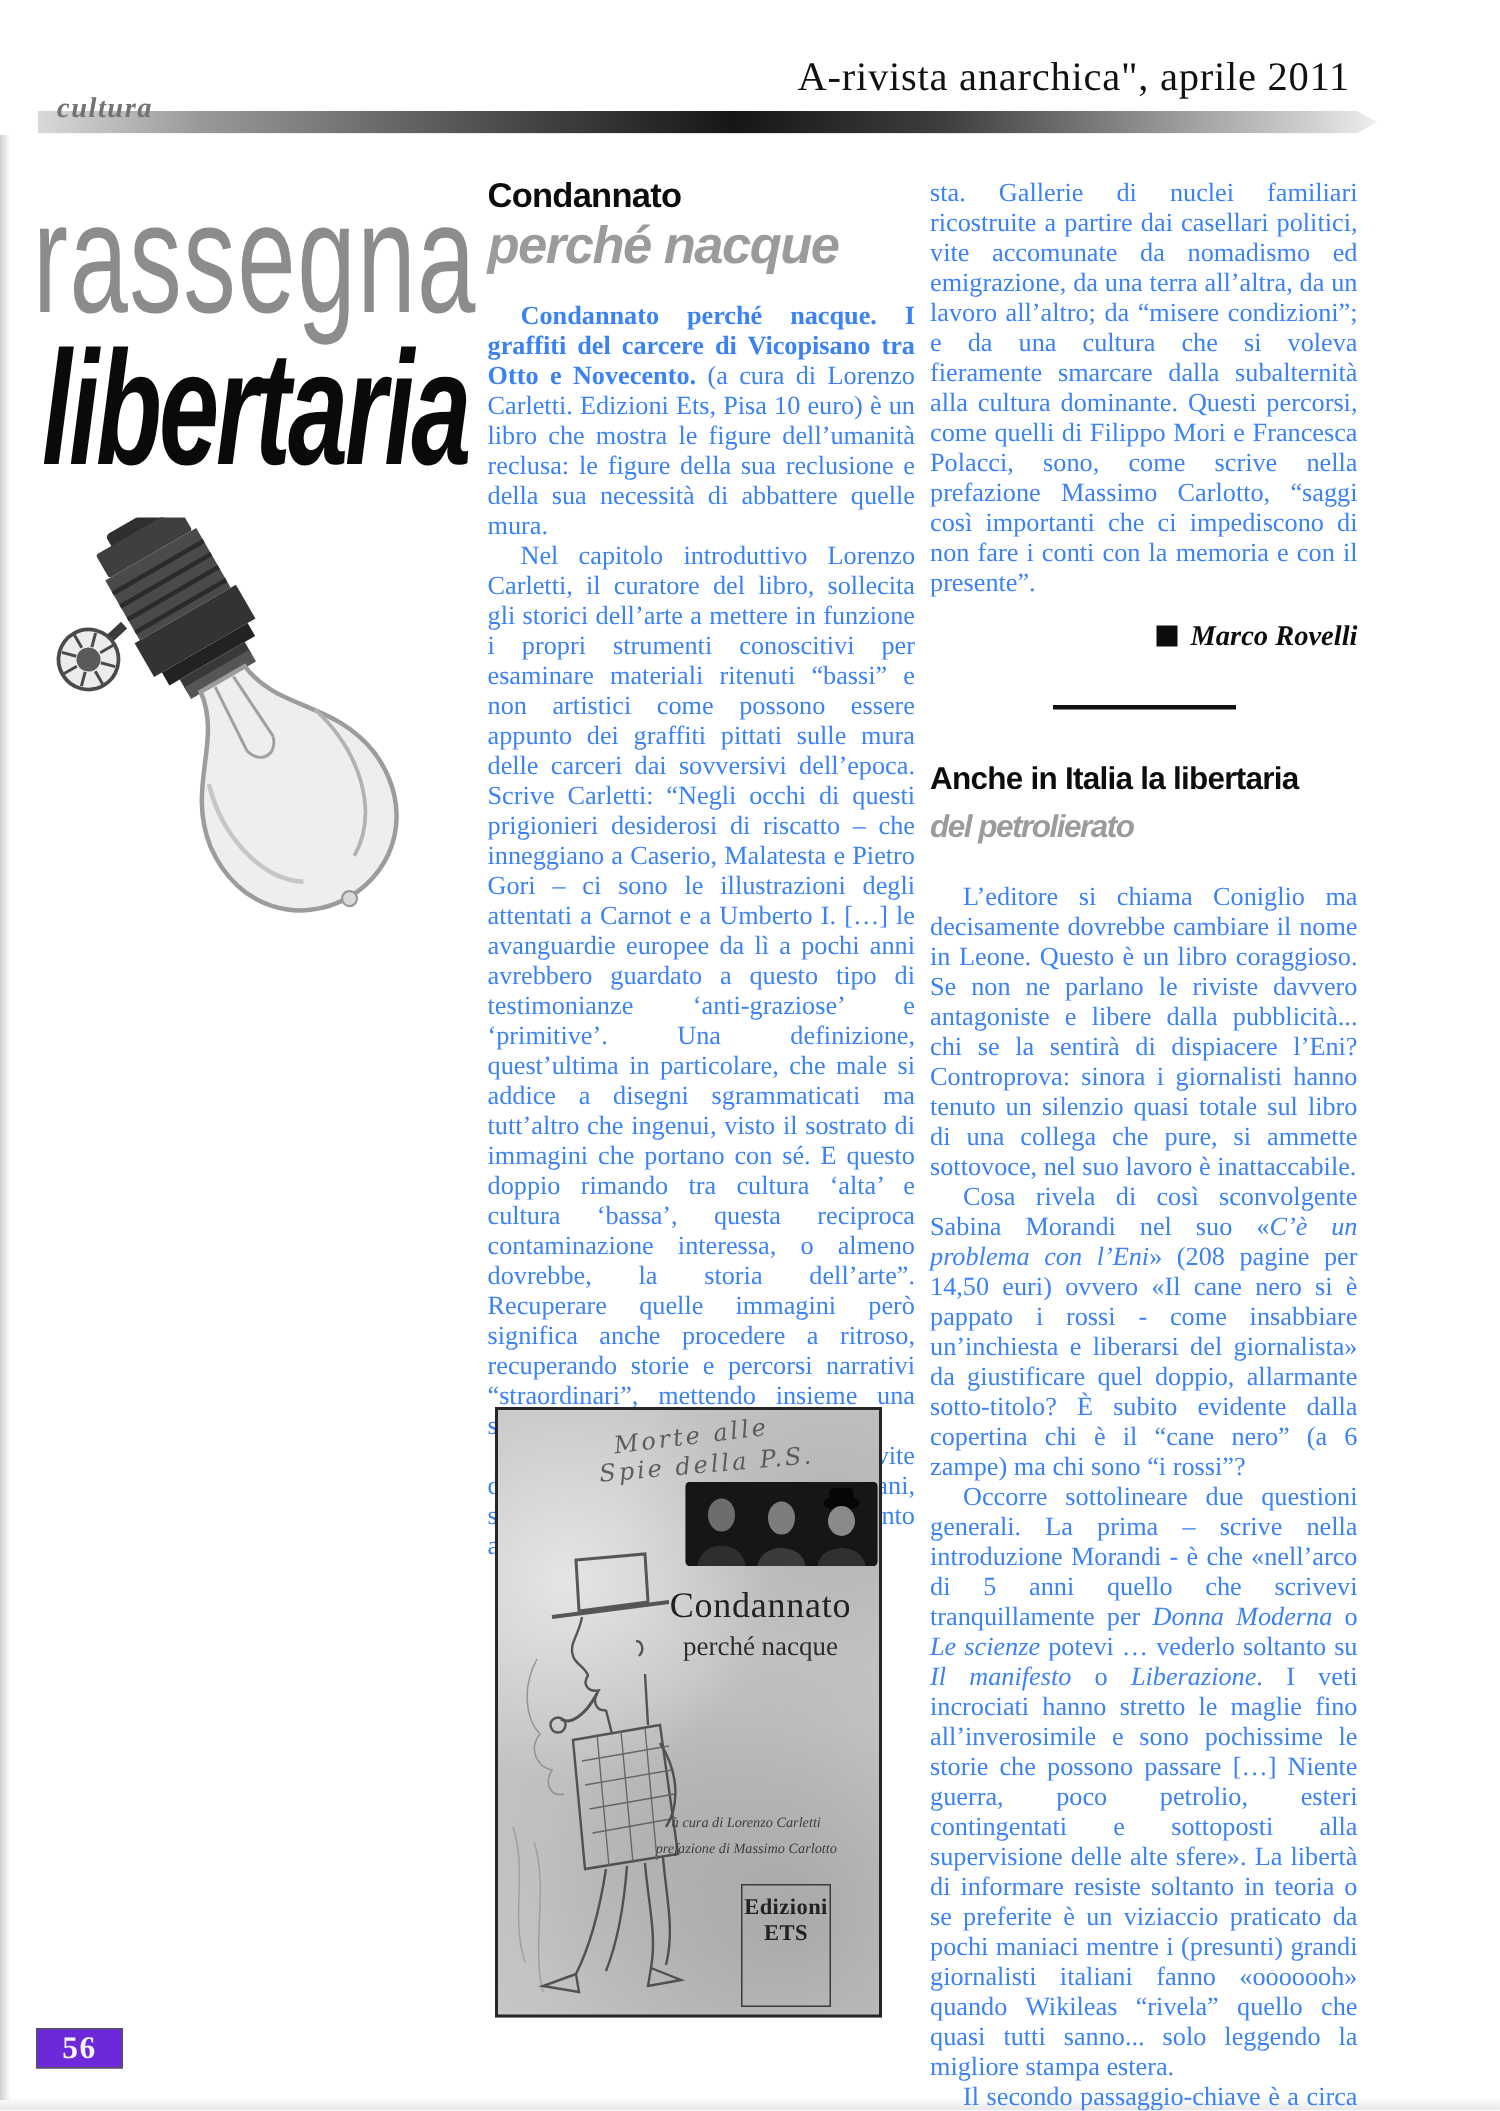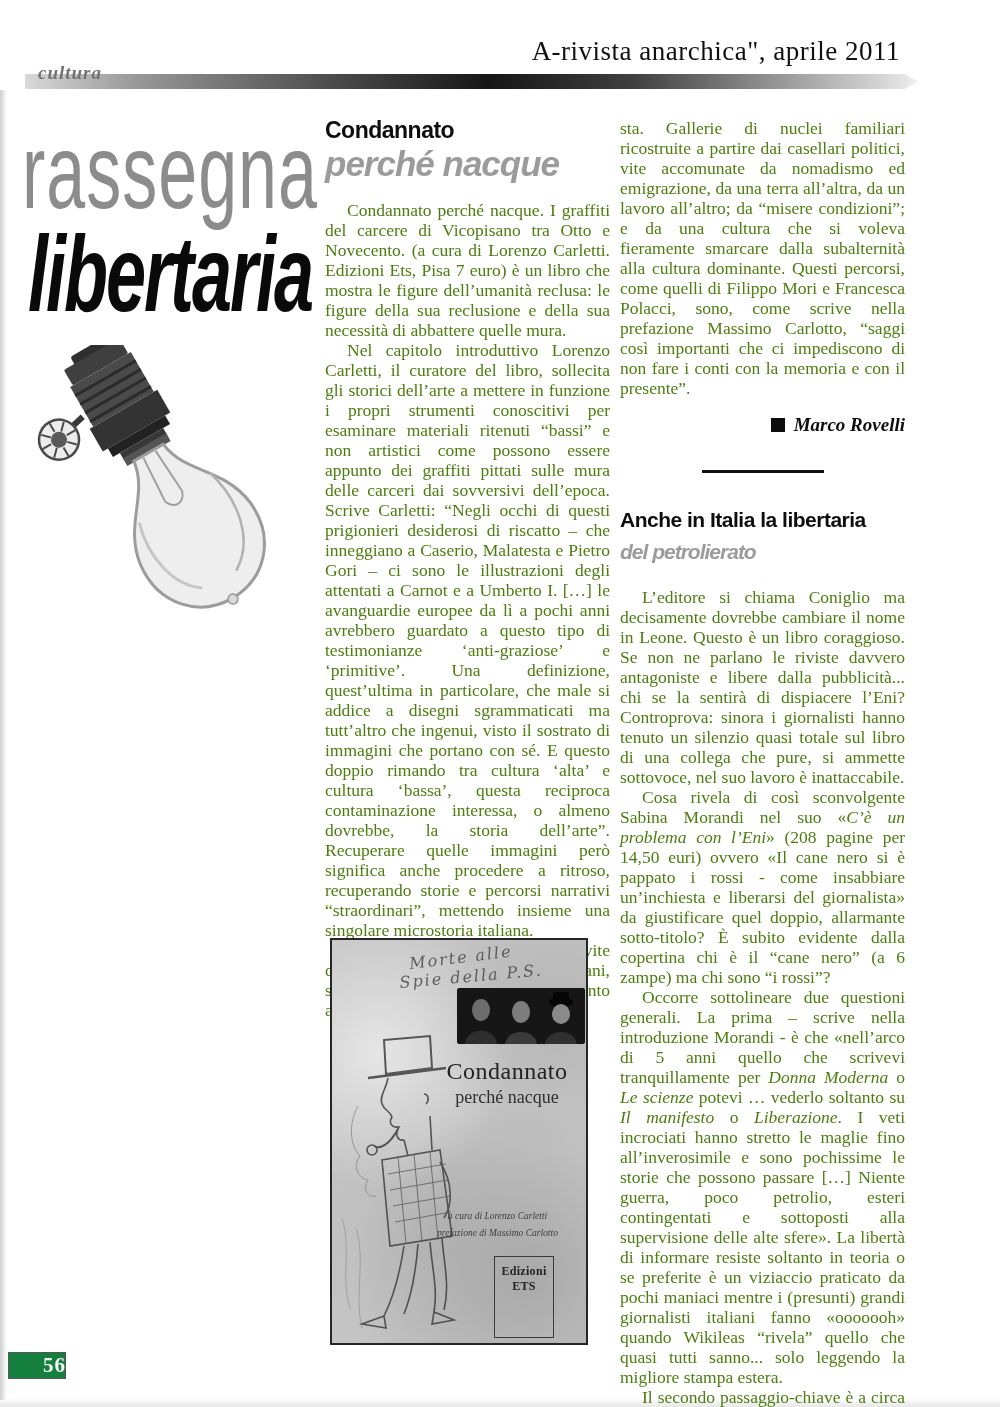--- a/index.html
+++ b/index.html
@@ -33,21 +33,21 @@
   
   .col{position:absolute;top:118px;width:285px;}
   .mid-col{left:325px;}
   .right-col{left:620px;}
   .kicker{margin:0;font-family:"Liberation Sans",sans-serif;font-weight:700;color:#0d0d0d;
      font-size:23px;line-height:25px;letter-spacing:-.5px;}
   .kicker.k2{font-size:21px;}
   .gray-title{margin:2px 0 0 0;font-family:"Liberation Sans",sans-serif;font-weight:700;
      font-style:italic;color:#9b9b9b;font-size:35px;line-height:38px;letter-spacing:-1px;}
   .gray-title.g2{font-size:21px;line-height:36px;}
-  p.body{margin:0;font-size:17.5px;line-height:20px;text-align:justify;color:#4d7c0f;}
+  p.body{margin:0;font-size:17.5px;line-height:20px;text-align:justify;color:#3b82f6;}
   p.body.first{margin-top:17px;}
   p.ind{text-indent:22px;}
   .byline{margin-top:16px;text-align:right;font-weight:700;font-style:italic;font-size:19px;
      color:#0d0d0d;}
   .byline-square{display:inline-block;width:14px;height:14px;background:#0d0d0d;
      margin-right:9px;vertical-align:-1px;}
   .divider{width:122px;border-top:3px solid #111;margin:34px auto 0 auto;}
   .a2-head{margin-top:34px;}
   p.body.a2p1{margin-top:17px;}
 
@@ -69,27 +69,27 @@
   .cover-title{position:absolute;left:95px;top:118px;width:160px;text-align:center;
      font-size:24px;color:#222;letter-spacing:.5px;}
   .cover-subtitle{position:absolute;left:95px;top:147px;width:160px;text-align:center;
      font-size:18px;color:#2e2e2e;}
   .cover-tagline{position:absolute;left:95px;top:198px;width:160px;text-align:center;
      font-size:11px;line-height:15px;color:#333;font-weight:700;letter-spacing:.3px;}
   .cover-credits{position:absolute;left:90px;top:268px;width:151px;text-align:center;
      font-size:9.5px;line-height:17px;font-style:italic;color:#3d3d3d;}
   .cover-publisher-box{position:absolute;left:162px;top:316px;width:60px;height:82px;
      border:1.5px solid #3a3a3a;box-sizing:border-box;text-align:center;}
-  .cover-publisher-box span{display:inline-block;margin-top:7px;font-size:12px;
+  .cover-publisher-box span{display:inline-block;margin-top:7px;font-size:15px;
      font-weight:700;color:#222;letter-spacing:.3px;}
   .sketch-svg{position:absolute;left:0;top:58px;}
 
   
-  .page-number{position:absolute;left:8px;top:1352px;width:58px;height:27px;
-     background:#15803d;box-shadow:inset 0 0 0 1px #55555a;text-align:right;}
+  .page-number{position:absolute;left:24px;top:1352px;width:58px;height:27px;
+     background:#6d28d9;box-shadow:inset 0 0 0 1px #55555a;text-align:center;}
   .page-number span{font-size:21px;font-weight:700;color:#f4f4f4;letter-spacing:1px;
      font-family:"Liberation Serif",serif;line-height:27px;}
 </style>
 </head>
 <body>
 
 <div class="page">
   <div class="edge-left"></div>
   <div class="edge-bottom"></div>
 
@@ -121,21 +121,21 @@
       <path d="M52,178 C42,212 50,250 74,266" fill="none" stroke="#c6c6c6" stroke-width="3"></path>
       <path d="M138,170 C150,208 142,250 112,268" fill="none" stroke="#b2b2b2" stroke-width="2.5"></path>
       <path d="M88,124 L85,172 M102,124 L105,172 M85,172 C89,184 101,184 105,172" fill="none" stroke="#a0a0a0" stroke-width="2"></path>
       <circle cx="95" cy="291" r="5" fill="#d9d9d9" stroke="#999" stroke-width="1.5"></circle>
     </g>
   </svg>
 
   <div class="col mid-col">
     <h2 class="kicker">Condannato</h2>
     <h1 class="gray-title">perché nacque</h1>
-    <p class="body first ind"><span style="font-weight: 400;">Condannato perché nacque. I graffiti del carcere di Vicopisano tra Otto e Novecento.</span><span> (a cura di Lorenzo Carletti. Edizioni Ets, Pisa 7 euro) è un libro che mostra le figure dell’umanità reclusa: le figure della sua reclusione e della sua necessità di abbattere quelle mura.</span></p>
+    <p class="body first ind"><span style="font-weight: 700;">Condannato perché nacque. I graffiti del carcere di Vicopisano tra Otto e Novecento.</span><span> (a cura di Lorenzo Carletti. Edizioni Ets, Pisa 10 euro) è un libro che mostra le figure dell’umanità reclusa: le figure della sua reclusione e della sua necessità di abbattere quelle mura.</span></p>
     <p class="body ind"><span>Nel capitolo introduttivo Lorenzo Carletti, il curatore del libro, sollecita gli storici dell’arte a mettere in funzione i propri strumenti conoscitivi per esaminare materiali ritenuti “bassi” e non artistici come possono essere appunto dei graffiti pittati sulle mura delle carceri dai sovversivi dell’epoca. Scrive Carletti:  “Negli occhi di questi prigionieri desiderosi di riscatto – che inneggiano a Caserio, Malatesta e Pietro Gori – ci sono le illustrazioni degli attentati a Carnot e a Umberto I. […] le avanguardie europee da lì a pochi anni avrebbero guardato a questo tipo di testimonianze ‘anti-graziose’ e ‘primitive’. Una definizione, quest’ultima in particolare, che male si addice a disegni sgrammaticati ma tutt’altro che ingenui, visto il sostrato di immagini che portano con sé. E questo doppio rimando tra cultura ‘alta’ e cultura ‘bassa’, questa reciproca contaminazione interessa, o almeno dovrebbe, la storia dell’arte”. Recuperare quelle immagini però significa anche procedere a ritroso, recuperando storie e percorsi narrativi “straordinari”, mettendo insieme una singolare microstoria italiana.</span></p>
     <p class="body ind"><span>Così Carletti si sofferma sulle vite dei sovversivi, anarchici, repubblicani, socialisti e comunisti, dall’ottocento all’era fasci-</span></p>
   </div>
 
   <div class="book-cover">
     <div class="scrawl">
       <div>Morte alle</div>
       <div class="l2">Spie della P.S.</div>
     </div>
     <div class="cover-photo">

